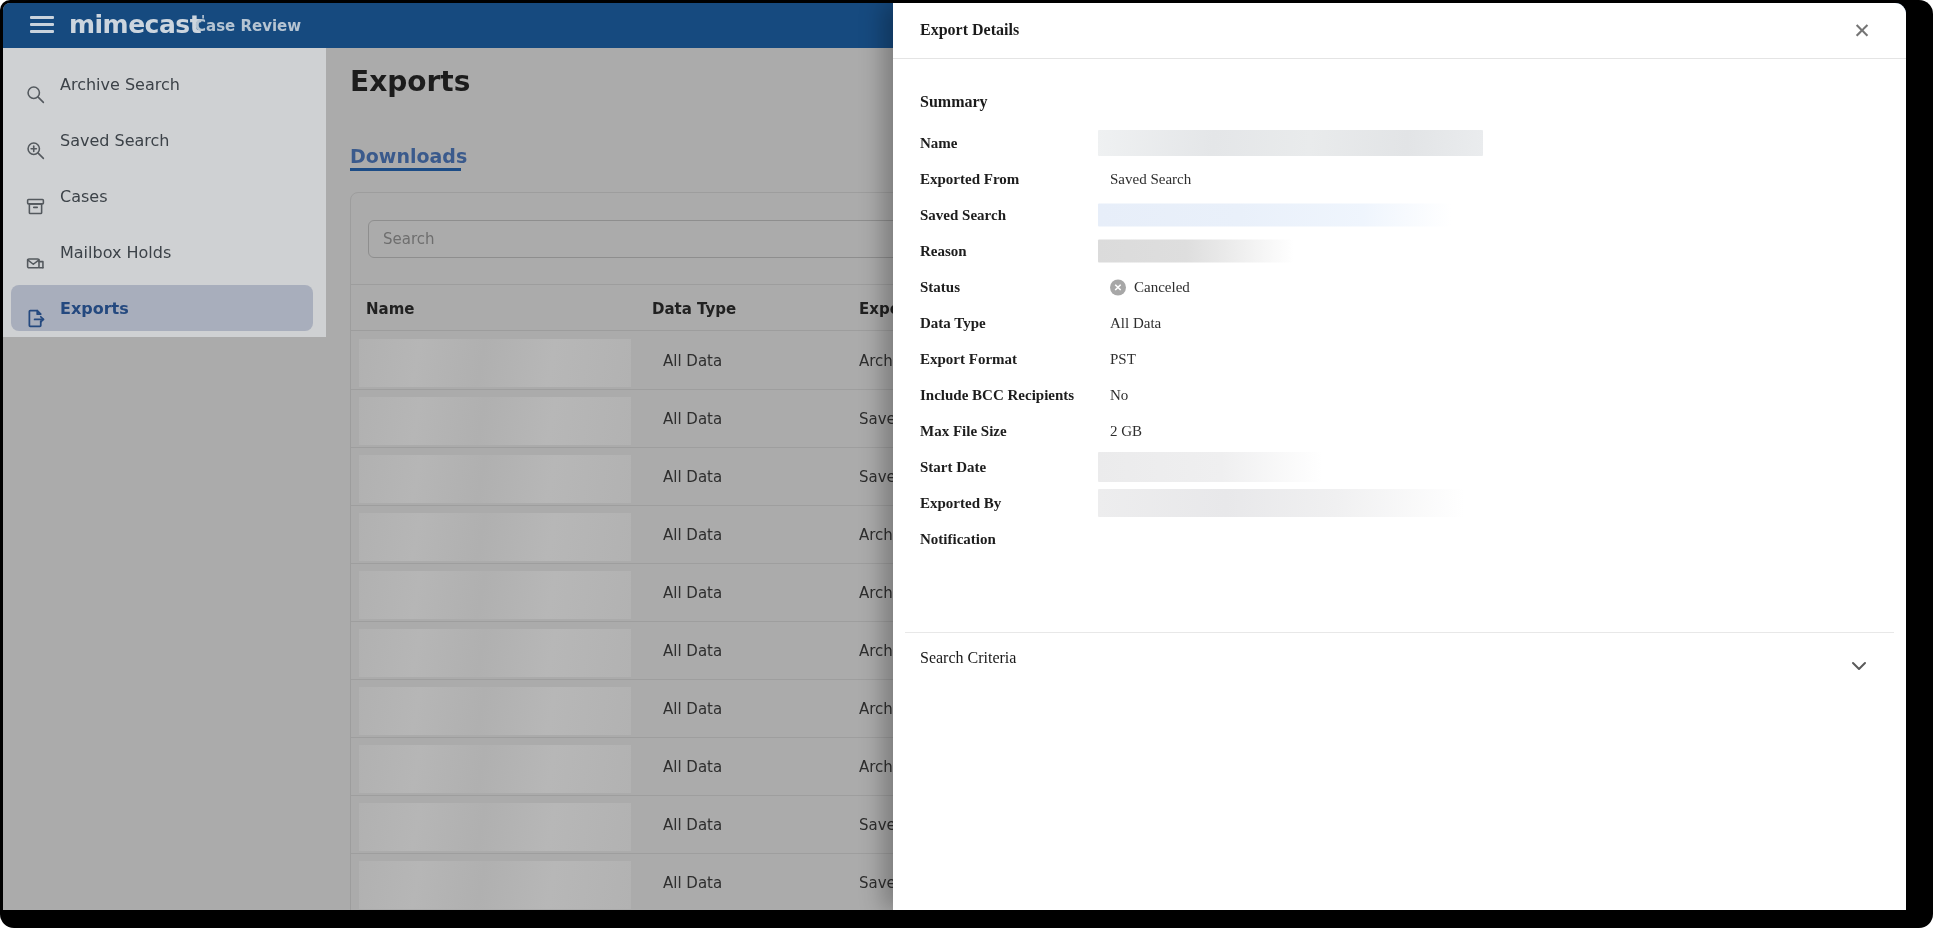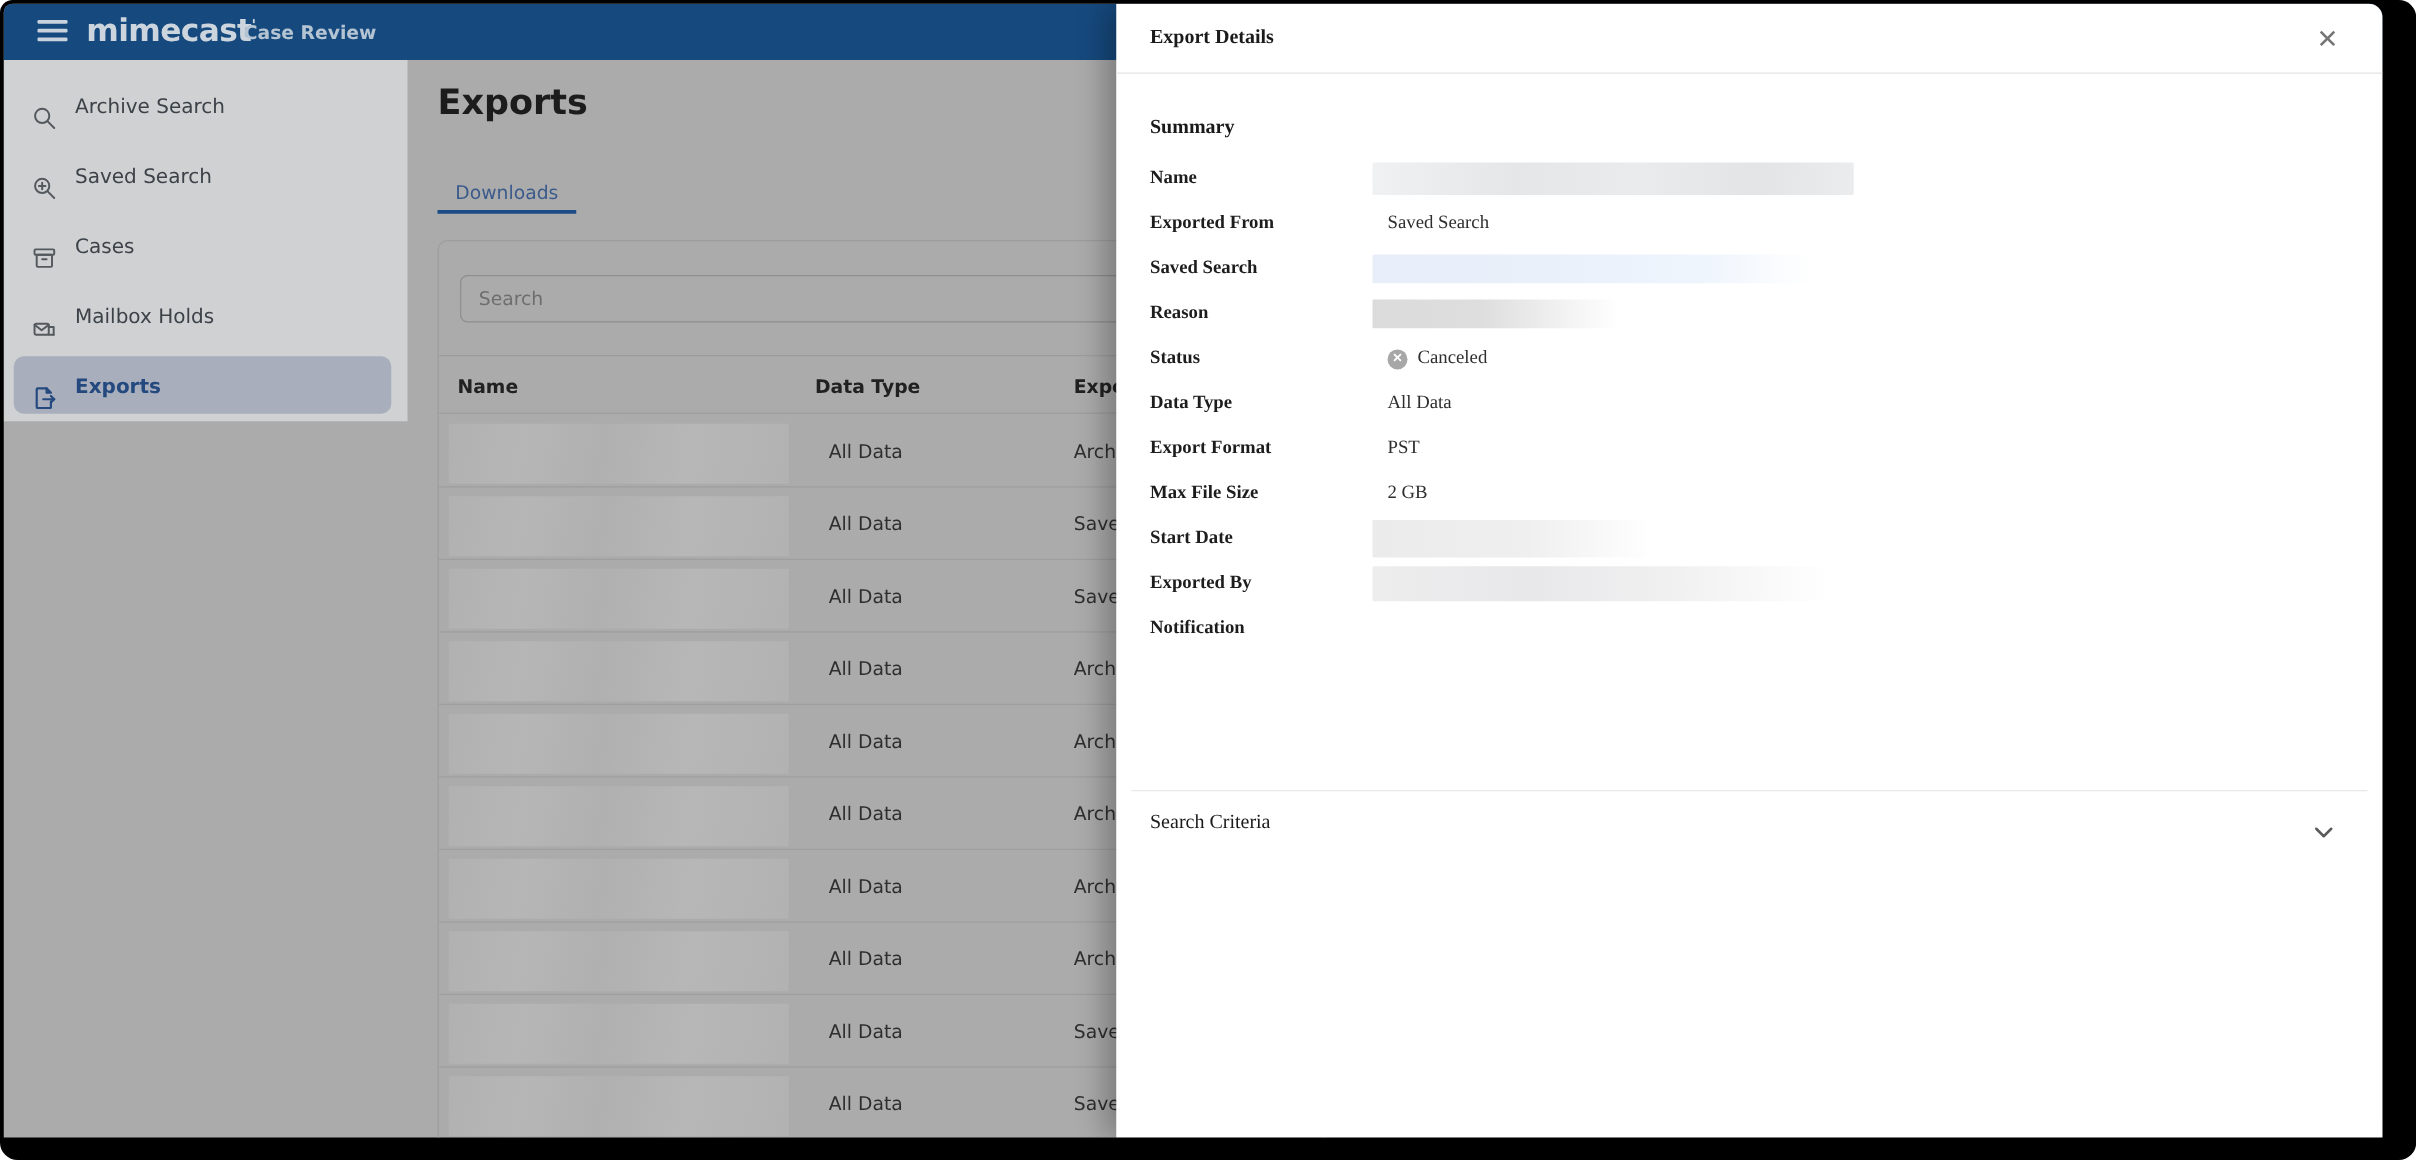--- a/index.html
+++ b/index.html
@@ -27,21 +27,21 @@
                border-radius:8px; cursor:pointer; color:#3c4248; }
   .side-item svg { position:absolute; left:14px; width:21px; height:21px; stroke:#54595e; fill:none;
                    stroke-width:1.8; stroke-linecap:round; stroke-linejoin:round; }
   .side-item .lbl { position:absolute; left:49px; font-size:16px; }
   .side-item.active { background:#a8aebc; color:#24497f; font-weight:bold; }
   .side-item.active svg { stroke:#24497f; stroke-width:2; }
 
   
   .page-title { position:absolute; left:347px; top:62px; font-size:28px; font-weight:bold; color:#1c1c1c; }
   .tab { position:absolute; left:347px; top:142px; width:111px; height:30px; text-align:center;
-         font-size:15px; font-weight:normal; color:#3a5a8c; cursor:pointer; }
+         font-size:19px; font-weight:bold; color:#3a5a8c; cursor:pointer; }
   .tab-underline { position:absolute; left:347px; top:165px; width:111px; height:3px; background:#1c4c86; }
 
   .table-card { position:absolute; left:347px; top:189px; width:710px; height:760px;
                 border:1px solid #9d9d9d; border-radius:8px; }
   .search-box { position:absolute; left:17px; top:27px; width:560px; height:38px;
                 border:1px solid #8e8e8e; border-radius:6px; background:transparent;
                 font-size:15px; color:#3a3a3a; padding:0 14px; outline:none;
                 font-family:"DejaVu Sans","Liberation Sans",sans-serif; }
   .search-box::placeholder { color:#6e6e6e; opacity:1; }
   .thead { position:absolute; left:0; top:91px; width:100%; height:47px; border-top:1px solid #9d9d9d;
@@ -262,20 +262,24 @@
             </div>
             <div class="frow">
               <div class="flabel">Data Type</div>
               <div class="fvalue">All Data</div>
             </div>
             <div class="frow">
               <div class="flabel">Export Format</div>
               <div class="fvalue">PST</div>
             </div>
             <div class="frow">
+              <div class="flabel">Include BCC Recipients</div>
+              <div class="fvalue">No</div>
+            </div>
+            <div class="frow">
               <div class="flabel">Max File Size</div>
               <div class="fvalue">2 GB</div>
             </div>
             <div class="frow">
               <div class="flabel">Start Date</div>
               <div class="rblock rb-start-date"></div>
             </div>
             <div class="frow">
               <div class="flabel">Exported By</div>
               <div class="rblock rb-exported-by"></div>

